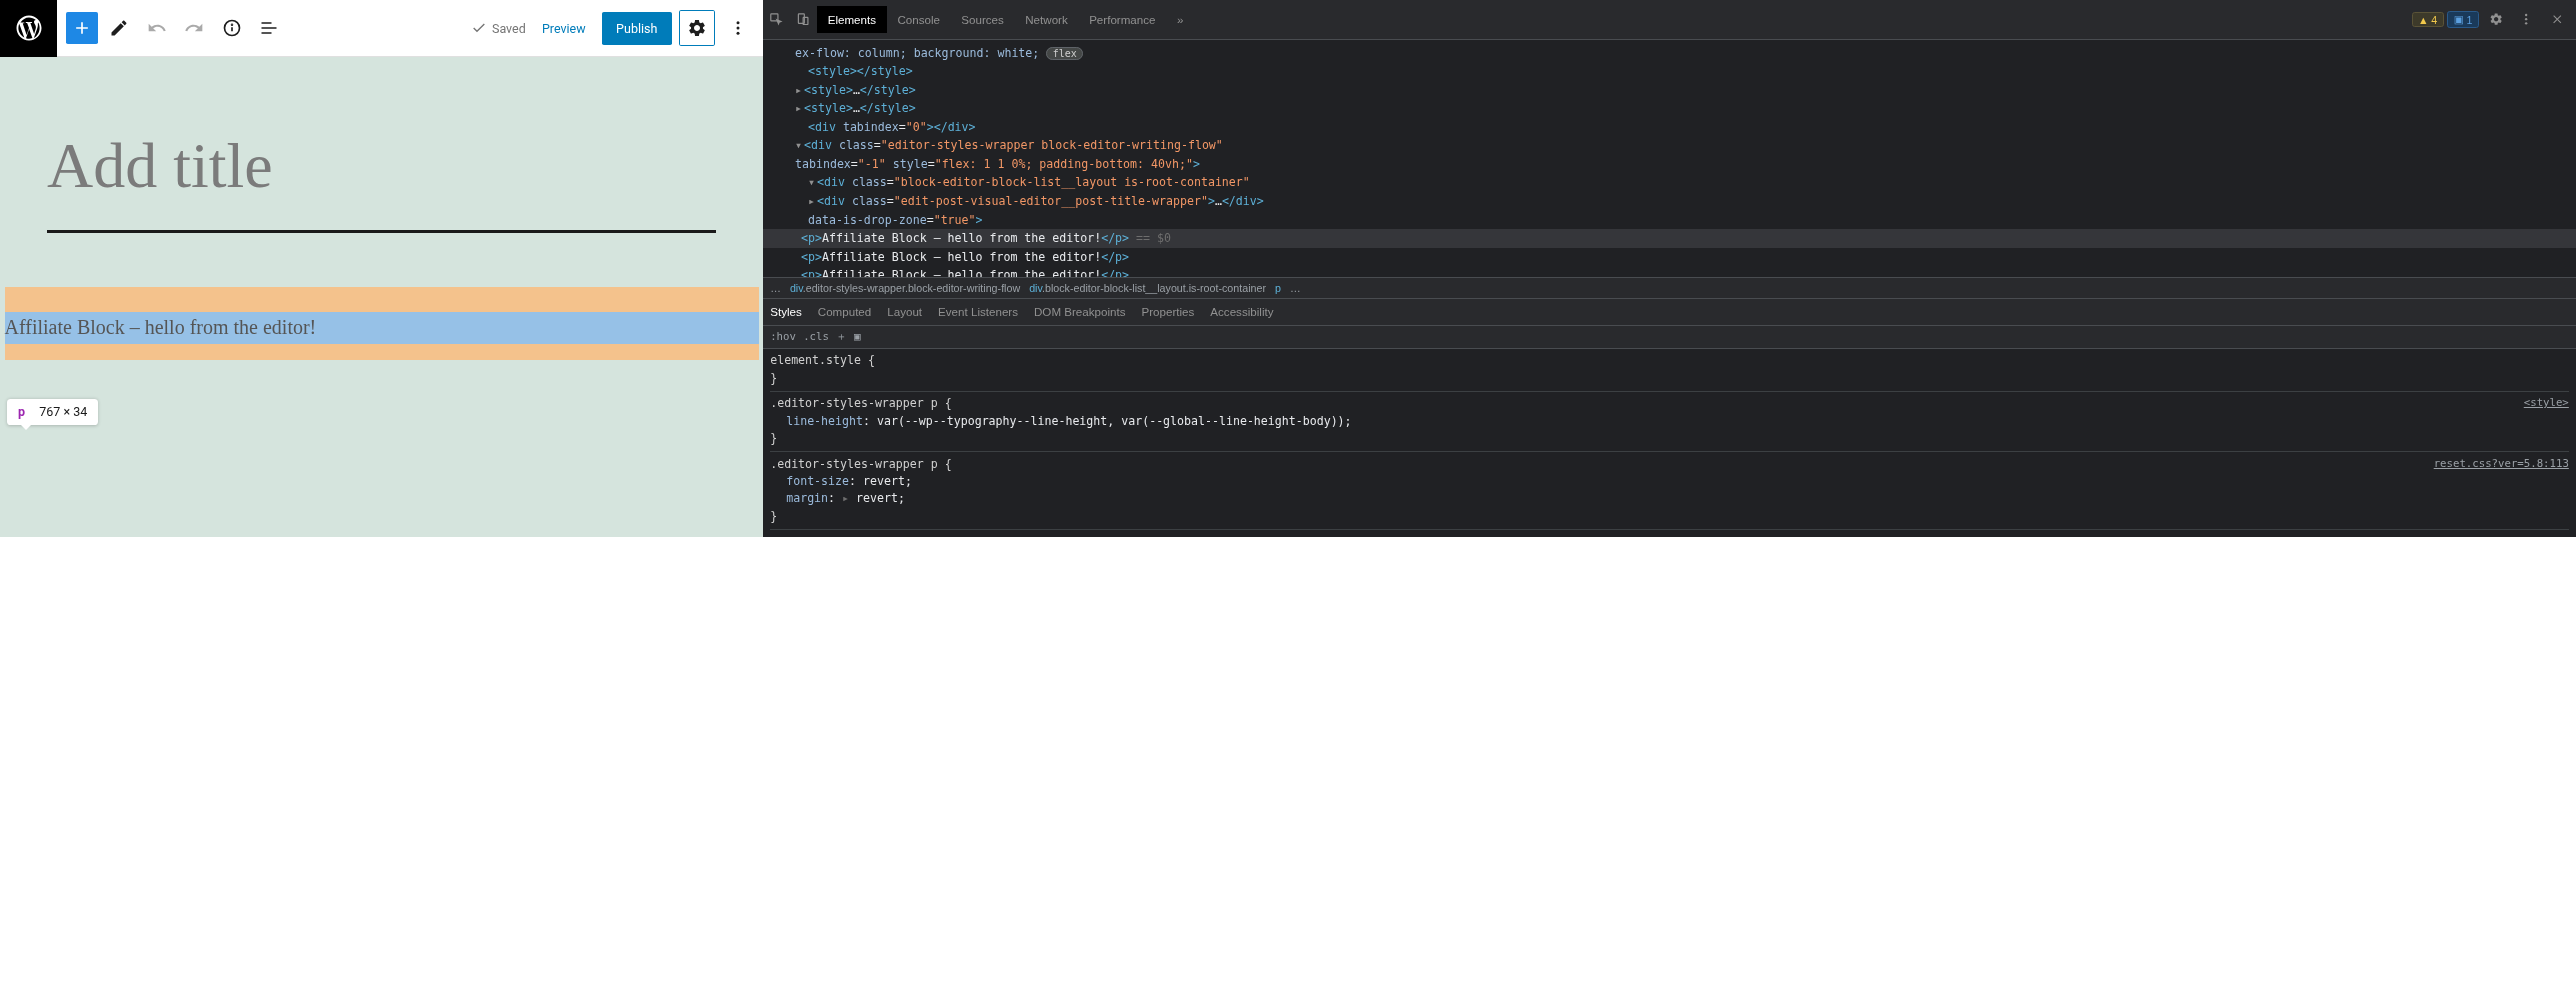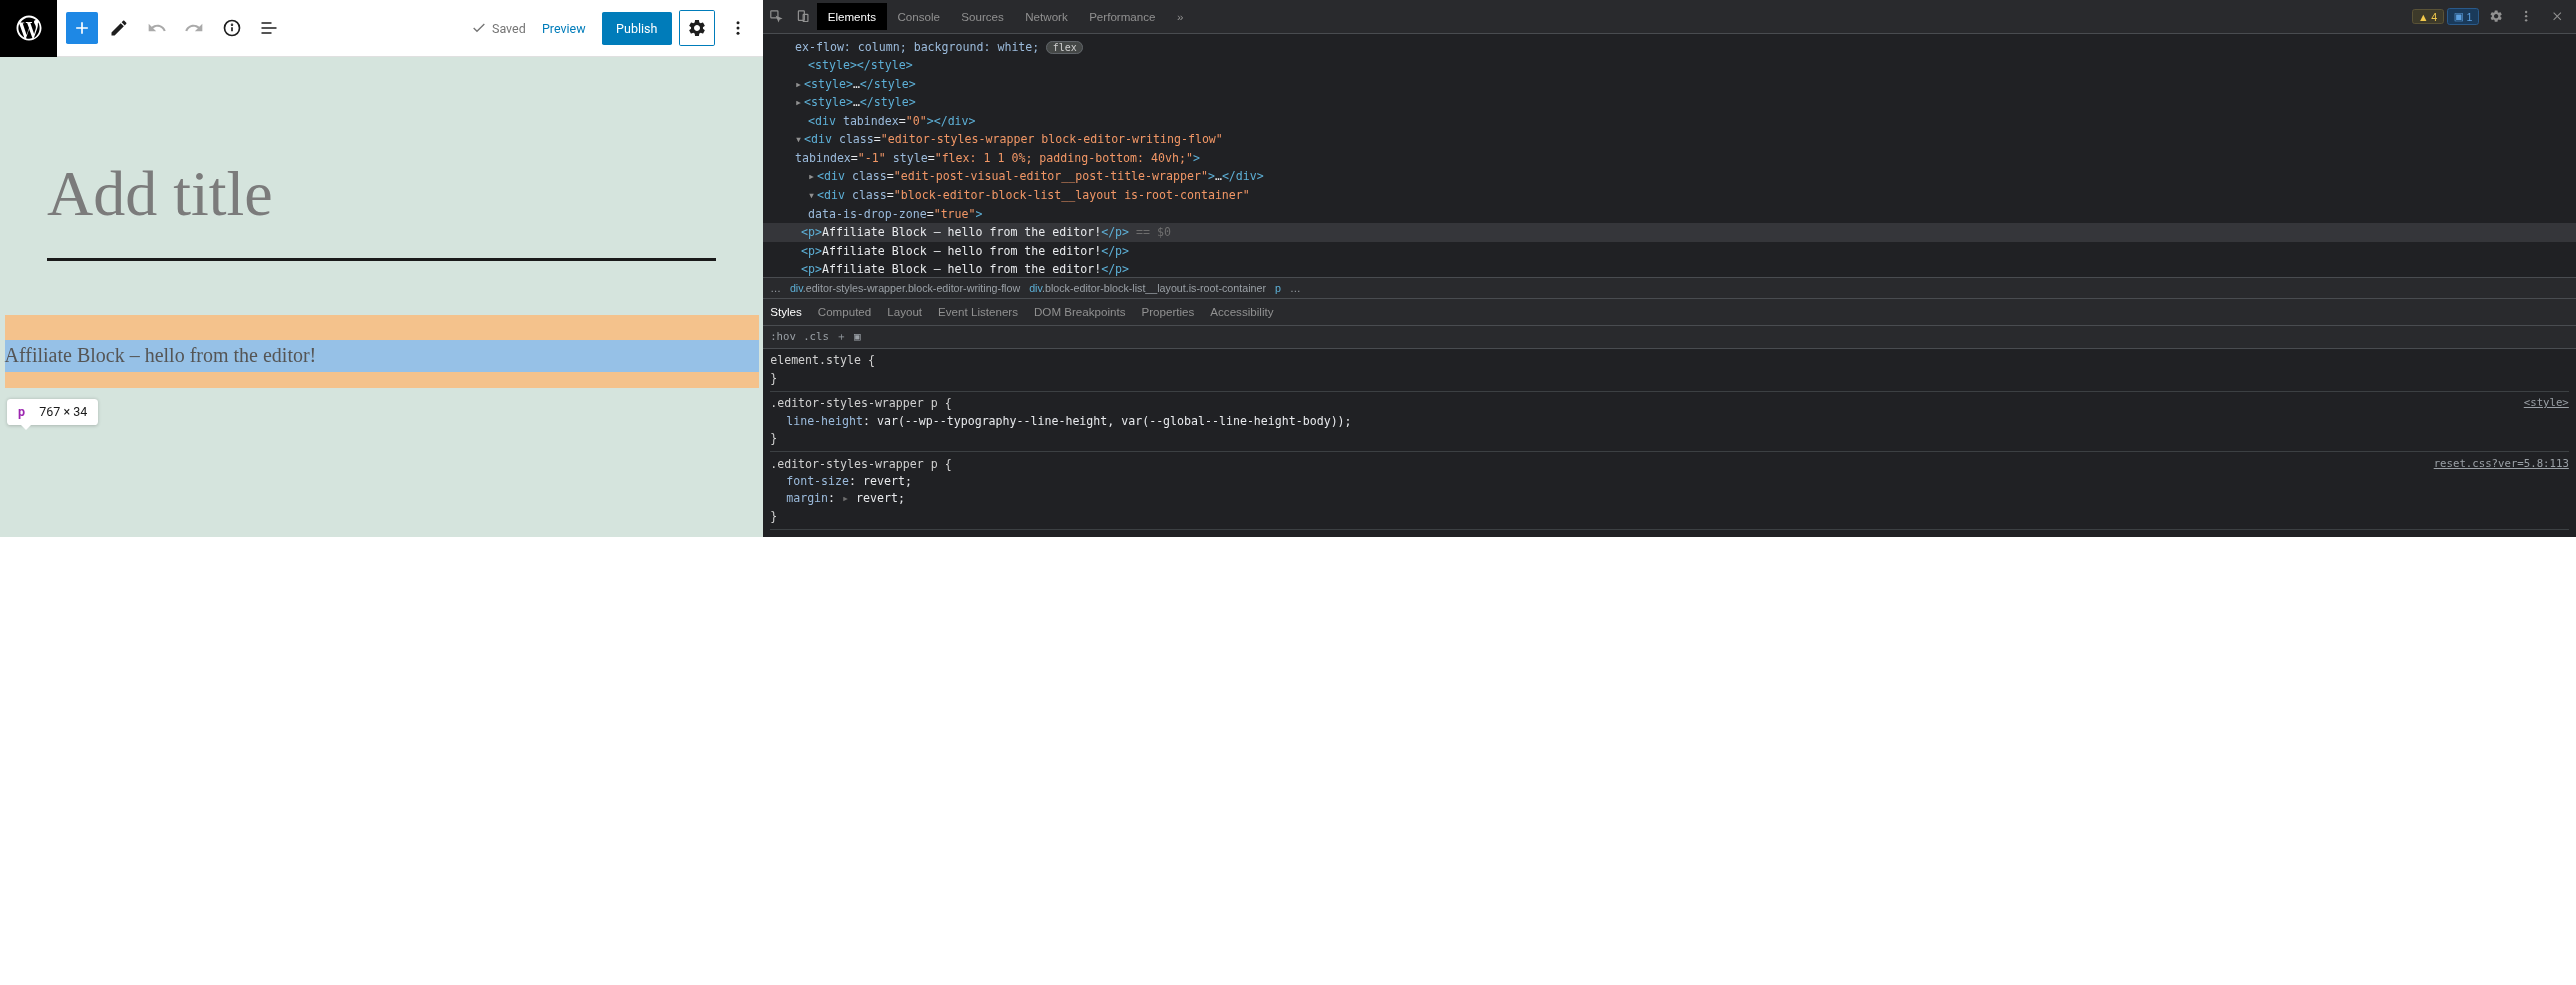--- a/index.html
+++ b/index.html
@@ -12,32 +12,32 @@
 .wp-add { width: 32px; height: 32px; background: #1e88e5; color: #fff; display: flex; align-items: center; justify-content: center; border-radius: 1.8px; font-size: 21.5px; cursor: pointer; }
 .wp-tool { width: 32px; height: 32px; display: flex; align-items: center; justify-content: center; color: #1e1e1e; cursor: pointer; }
 .wp-tool.disabled { color: #aaa; }
 .wp-actions { display: flex; align-items: center; gap: 7.2px; padding-right: 9px; }
 .wp-saved { display: flex; align-items: center; gap: 5.4px; color: #757575; font-size: 12.5px; }
 .wp-preview { color: #007cba; font-size: 12.5px; padding: 7.2px 9px; cursor: pointer; }
 .wp-publish { background: #007cba; color: #fff; font-size: 12.5px; padding: 9px 14.3px; border-radius: 1.8px; cursor: pointer; }
 .wp-settings-btn { width: 36px; height: 36px; border: 1.8px solid #007cba; border-radius: 1.8px; display: flex; align-items: center; justify-content: center; cursor: pointer; }
 .wp-kebab { width: 32px; height: 32px; display: flex; align-items: center; justify-content: center; cursor: pointer; }
 .wp-canvas { flex: 1; position: relative; }
-.wp-title { font-size: 64px; font-weight: 300; color: #7b7b7b; padding: 100px 47px 27px; font-family: Georgia, serif; }
+.wp-title { font-size: 64px; font-weight: 300; color: #7b7b7b; padding: 72px 47px 27px; font-family: Georgia, serif; }
 .wp-hr { height: 2.7px; background: #1a1a1a; margin: 0 47px 54px; }
 .wp-tooltip { position: absolute; left: 7.2px; top: 342px; background: #fff; border-radius: 3.6px; box-shadow: 0 0.9px 3.6px rgba(0,0,0,0.2); padding: 5.4px 10.7px; display: flex; align-items: center; gap: 14.3px; font-size: 12.5px; }
 .wp-tooltip-tag { color: #9c27b0; font-weight: bold; }
 .wp-tooltip-dim { color: #1a1a1a; }
 .wp-tooltip::after { content: ""; position: absolute; bottom: -5.4px; left: 14.3px; width: 0; height: 0; border-left: 5.4px solid transparent; border-right: 5.4px solid transparent; border-top: 5.4px solid #fff; }
 .wp-block-margin-top { height: 25px; background: #f4c28c; margin: 0 4.5px; }
 .wp-block { background: #96c1e7; padding: 4.5px 0; margin: 0 4.5px; font-size: 20px; color: #555; font-family: Georgia, serif; }
 .wp-block-margin-bottom { height: 16px; background: #f4c28c; margin: 0 4.5px; }
 
 .dt-side { flex: 1; background: #202124; color: #e8eaed; display: flex; flex-direction: column; font-family: Menlo, Consolas, monospace; font-size: 11.6px; min-width: 0; }
-.dt-tabs { height: 34px; background: #292a2d; display: flex; align-items: center; border-bottom: 0.9px solid #494c50; }
+.dt-tabs { height: 40px; background: #292a2d; display: flex; align-items: center; border-bottom: 0.9px solid #494c50; }
 .dt-tab-icon { width: 27px; height: 27px; display: flex; align-items: center; justify-content: center; color: #919191; cursor: pointer; }
 .dt-tab { padding: 0 10.7px; height: 27px; display: flex; align-items: center; color: #919191; cursor: pointer; font-family: -apple-system, sans-serif; font-size: 11.6px; }
 .dt-tab.active { background: #000; color: #fff; }
 .dt-badges { margin-left: auto; display: flex; align-items: center; gap: 3.6px; padding-right: 5.4px; }
 .dt-badge { display: flex; align-items: center; gap: 2.7px; padding: 0.9px 5.4px; border-radius: 2.7px; font-size: 10.7px; font-family: -apple-system, sans-serif; }
 .dt-badge.warn { background: #3d3a2a; color: #f2c94c; border: 0.9px solid #5a5337; }
 .dt-badge.info { background: #1a3a5a; color: #5ca0e0; border: 0.9px solid #2a5a8a; }
 .dt-dom { flex: 1; overflow: auto; padding: 3.6px 0; line-height: 1.6; }
 .dt-line { white-space: nowrap; padding: 0 5.4px; }
 .dt-line.hl { background: #35363a; position: relative; }
@@ -190,22 +190,22 @@
   </div>
 
   <div class="dt-dom">
     <div class="dt-line i2"><span class="t-attr">ex-flow: column; background: white;</span> <span class="t-pill">flex</span></div>
     <div class="dt-line i3"><span class="t-tag">&lt;style&gt;&lt;/style&gt;</span></div>
     <div class="dt-line i2"><span class="dt-tri">▸</span><span class="t-tag">&lt;style&gt;</span><span class="t-text">…</span><span class="t-tag">&lt;/style&gt;</span></div>
     <div class="dt-line i2"><span class="dt-tri">▸</span><span class="t-tag">&lt;style&gt;</span><span class="t-text">…</span><span class="t-tag">&lt;/style&gt;</span></div>
     <div class="dt-line i3"><span class="t-tag">&lt;div</span> <span class="t-attr">tabindex</span>=<span class="t-val">"0"</span><span class="t-tag">&gt;&lt;/div&gt;</span></div>
     <div class="dt-line i2"><span class="dt-tri">▾</span><span class="t-tag">&lt;div</span> <span class="t-attr">class</span>=<span class="t-val">"<span>editor-styles-wrapper block-editor-writing-flow</span>"</span></div>
     <div class="dt-line i2"><span class="t-attr">tabindex</span>=<span class="t-val">"<span>-1</span>"</span> <span class="t-attr">style</span>=<span class="t-val">"<span>flex: 1 1 0%; padding-bottom: 40vh;</span>"</span><span class="t-tag">&gt;</span></div>
+    <div class="dt-line i3"><span class="dt-tri">▾</span><span class="t-tag">&lt;div</span> <span class="t-attr">class</span>=<span class="t-val">"<span>block-editor-block-list__layout is-root-container</span>"</span></div>
     <div class="dt-line i3"><span class="dt-tri">▸</span><span class="t-tag">&lt;div</span> <span class="t-attr">class</span>=<span class="t-val">"<span>edit-post-visual-editor__post-title-wrapper</span>"</span><span class="t-tag">&gt;</span><span class="t-text">…</span><span class="t-tag">&lt;/div&gt;</span></div>
-    <div class="dt-line i3"><span class="dt-tri">▾</span><span class="t-tag">&lt;div</span> <span class="t-attr">class</span>=<span class="t-val">"<span>block-editor-block-list__layout is-root-container</span>"</span></div>
     <div class="dt-line i3"><span class="t-attr">data-is-drop-zone</span>=<span class="t-val">"<span>true</span>"</span><span class="t-tag">&gt;</span></div>
     <div class="dt-line i5 hl"><span class="t-tag">&lt;p&gt;</span><span class="t-text">Affiliate Block – hello from the editor!</span><span class="t-tag">&lt;/p&gt;</span> <span class="t-dim">== $0</span></div>
     <div class="dt-line i5"><span class="t-tag">&lt;p&gt;</span><span class="t-text">Affiliate Block – hello from the editor!</span><span class="t-tag">&lt;/p&gt;</span></div>
     <div class="dt-line i5"><span class="t-tag">&lt;p&gt;</span><span class="t-text">Affiliate Block – hello from the editor!</span><span class="t-tag">&lt;/p&gt;</span></div>
 
   </div>
 
   <div class="dt-crumbs">
     <span>…</span>
     <span><span class="dt-crumb-tag">div</span><span>.editor-styles-wrapper.block-editor-writing-flow</span></span>

